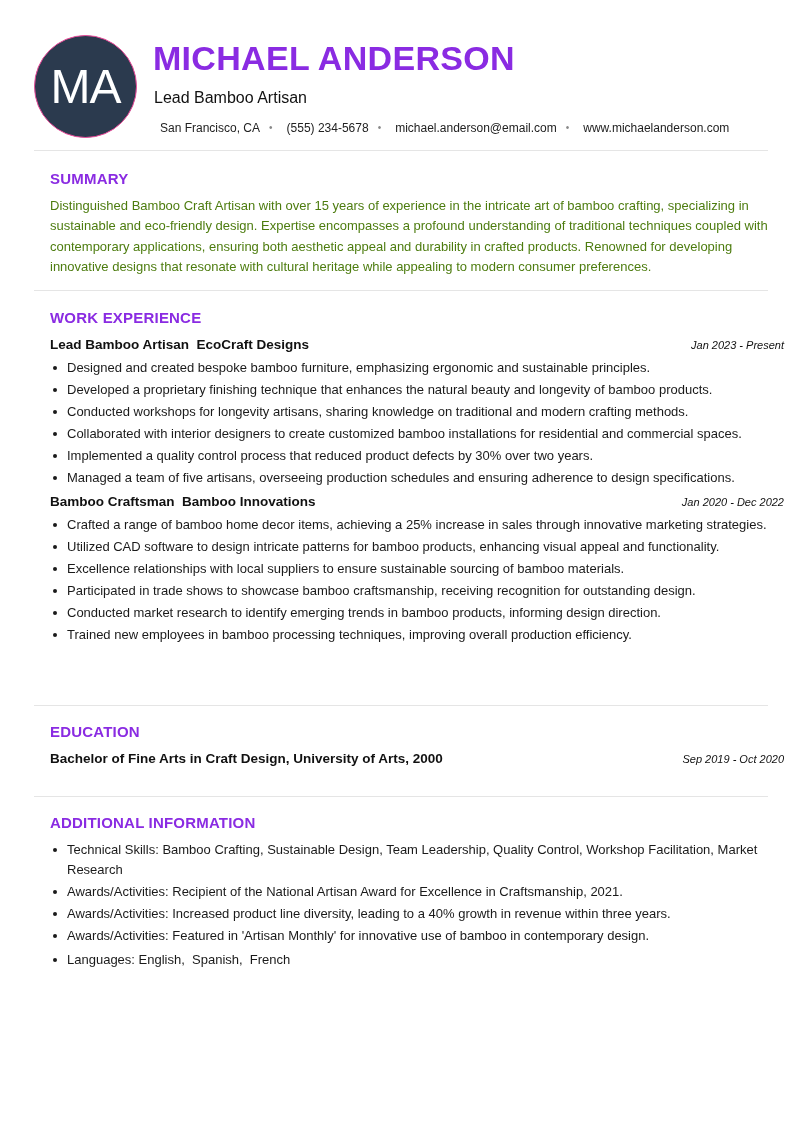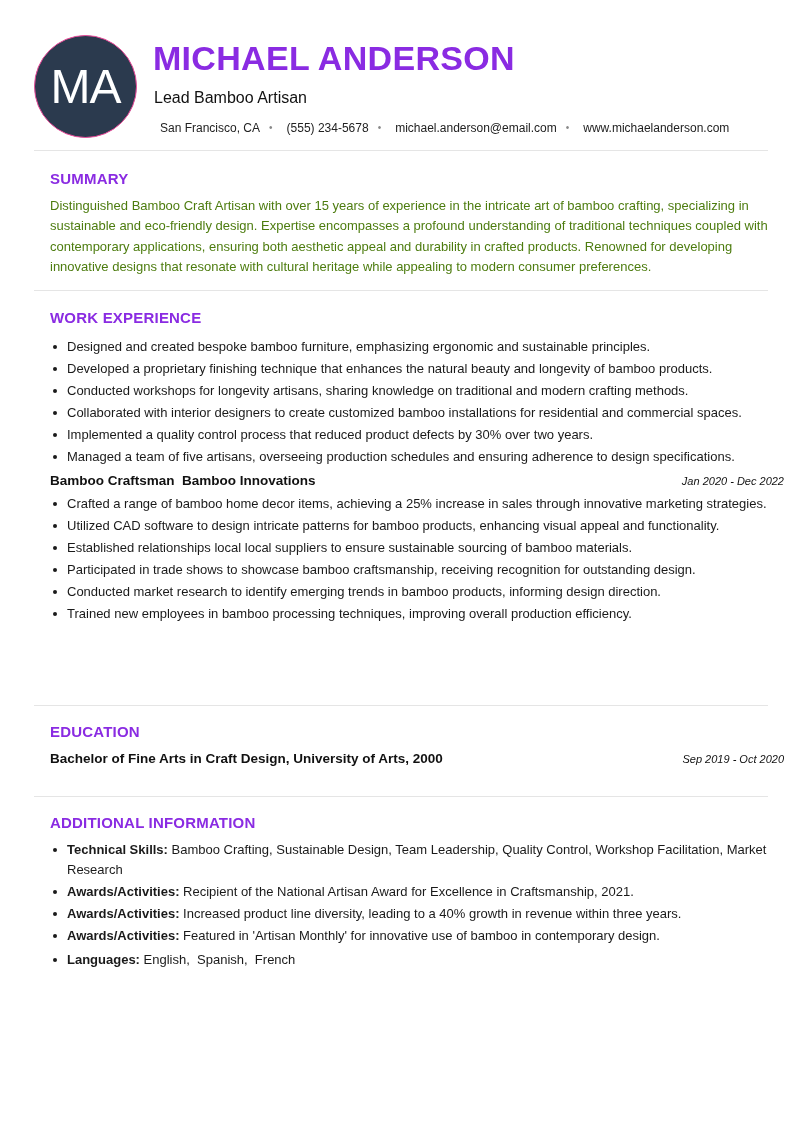--- a/index.html
+++ b/index.html
@@ -57,21 +57,21 @@
 
     ul.bullets { list-style: none; margin-top: 6px; }
     ul.bullets li {
       position: relative; padding-left: 17px; font-size: 13px; line-height: 20px;
       color: #1a1a1a; margin-bottom: 2px;
     }
     ul.bullets li::before {
       content: ""; position: absolute; left: 3px; top: 8px; width: 4px; height: 4px;
       border-radius: 50%; background: #1a1a1a;
     }
-    .b { font-weight: 700; }
+    .b { font-weight: 400; }
   </style>
 </head>
 <body>
 
 <div class="page">
 
   <div class="header">
     <div class="avatar">
       <span>MA</span>
     </div>
@@ -91,39 +91,43 @@
   <div class="section" style="top:170px;">
     <div class="section-title">SUMMARY</div>
     <p class="summary-text">Distinguished Bamboo Craft Artisan with over 15 years of experience in the intricate art of bamboo crafting, specializing in sustainable and eco-friendly design. Expertise encompasses a profound understanding of traditional techniques coupled with contemporary applications, ensuring both aesthetic appeal and durability in crafted products. Renowned for developing innovative designs that resonate with cultural heritage while appealing to modern consumer preferences.</p>
   </div>
   <div class="divider" style="top:290px;"></div>
 
   <div class="section" style="top:309px;">
     <div class="section-title">WORK EXPERIENCE</div>
 
     <div style="margin-top:10px;">
+      <div class="job-head">
+        <span class="job-title">Lead Bamboo Artisan  EcoCraft Designs</span>
+        <span class="job-date">Jan 2023 - Present</span>
+      </div>
       <ul class="bullets">
         <li>Designed and created bespoke bamboo furniture, emphasizing ergonomic and sustainable principles.</li>
         <li>Developed a proprietary finishing technique that enhances the natural beauty and longevity of bamboo products.</li>
         <li>Conducted workshops for longevity artisans, sharing knowledge on traditional and modern crafting methods.</li>
         <li>Collaborated with interior designers to create customized bamboo installations for residential and commercial spaces.</li>
         <li>Implemented a quality control process that reduced product defects by 30% over two years.</li>
         <li>Managed a team of five artisans, overseeing production schedules and ensuring adherence to design specifications.</li>
       </ul>
     </div>
 
     <div style="margin-top:6px;">
       <div class="job-head">
         <span class="job-title">Bamboo Craftsman  Bamboo Innovations</span>
         <span class="job-date">Jan 2020 - Dec 2022</span>
       </div>
       <ul class="bullets">
         <li>Crafted a range of bamboo home decor items, achieving a 25% increase in sales through innovative marketing strategies.</li>
         <li>Utilized CAD software to design intricate patterns for bamboo products, enhancing visual appeal and functionality.</li>
-        <li>Established relationships local local suppliers to ensure sustainable sourcing of bamboo materials.</li>
+        <li>Excellence relationships with local suppliers to ensure sustainable sourcing of bamboo materials.</li>
         <li>Participated in trade shows to showcase bamboo craftsmanship, receiving recognition for outstanding design.</li>
         <li>Conducted market research to identify emerging trends in bamboo products, informing design direction.</li>
         <li>Trained new employees in bamboo processing techniques, improving overall production efficiency.</li>
       </ul>
     </div>
   </div>
   <div class="divider" style="top:705px;"></div>
 
   <div class="section" style="top:723px;">
     <div class="section-title">EDUCATION</div>

